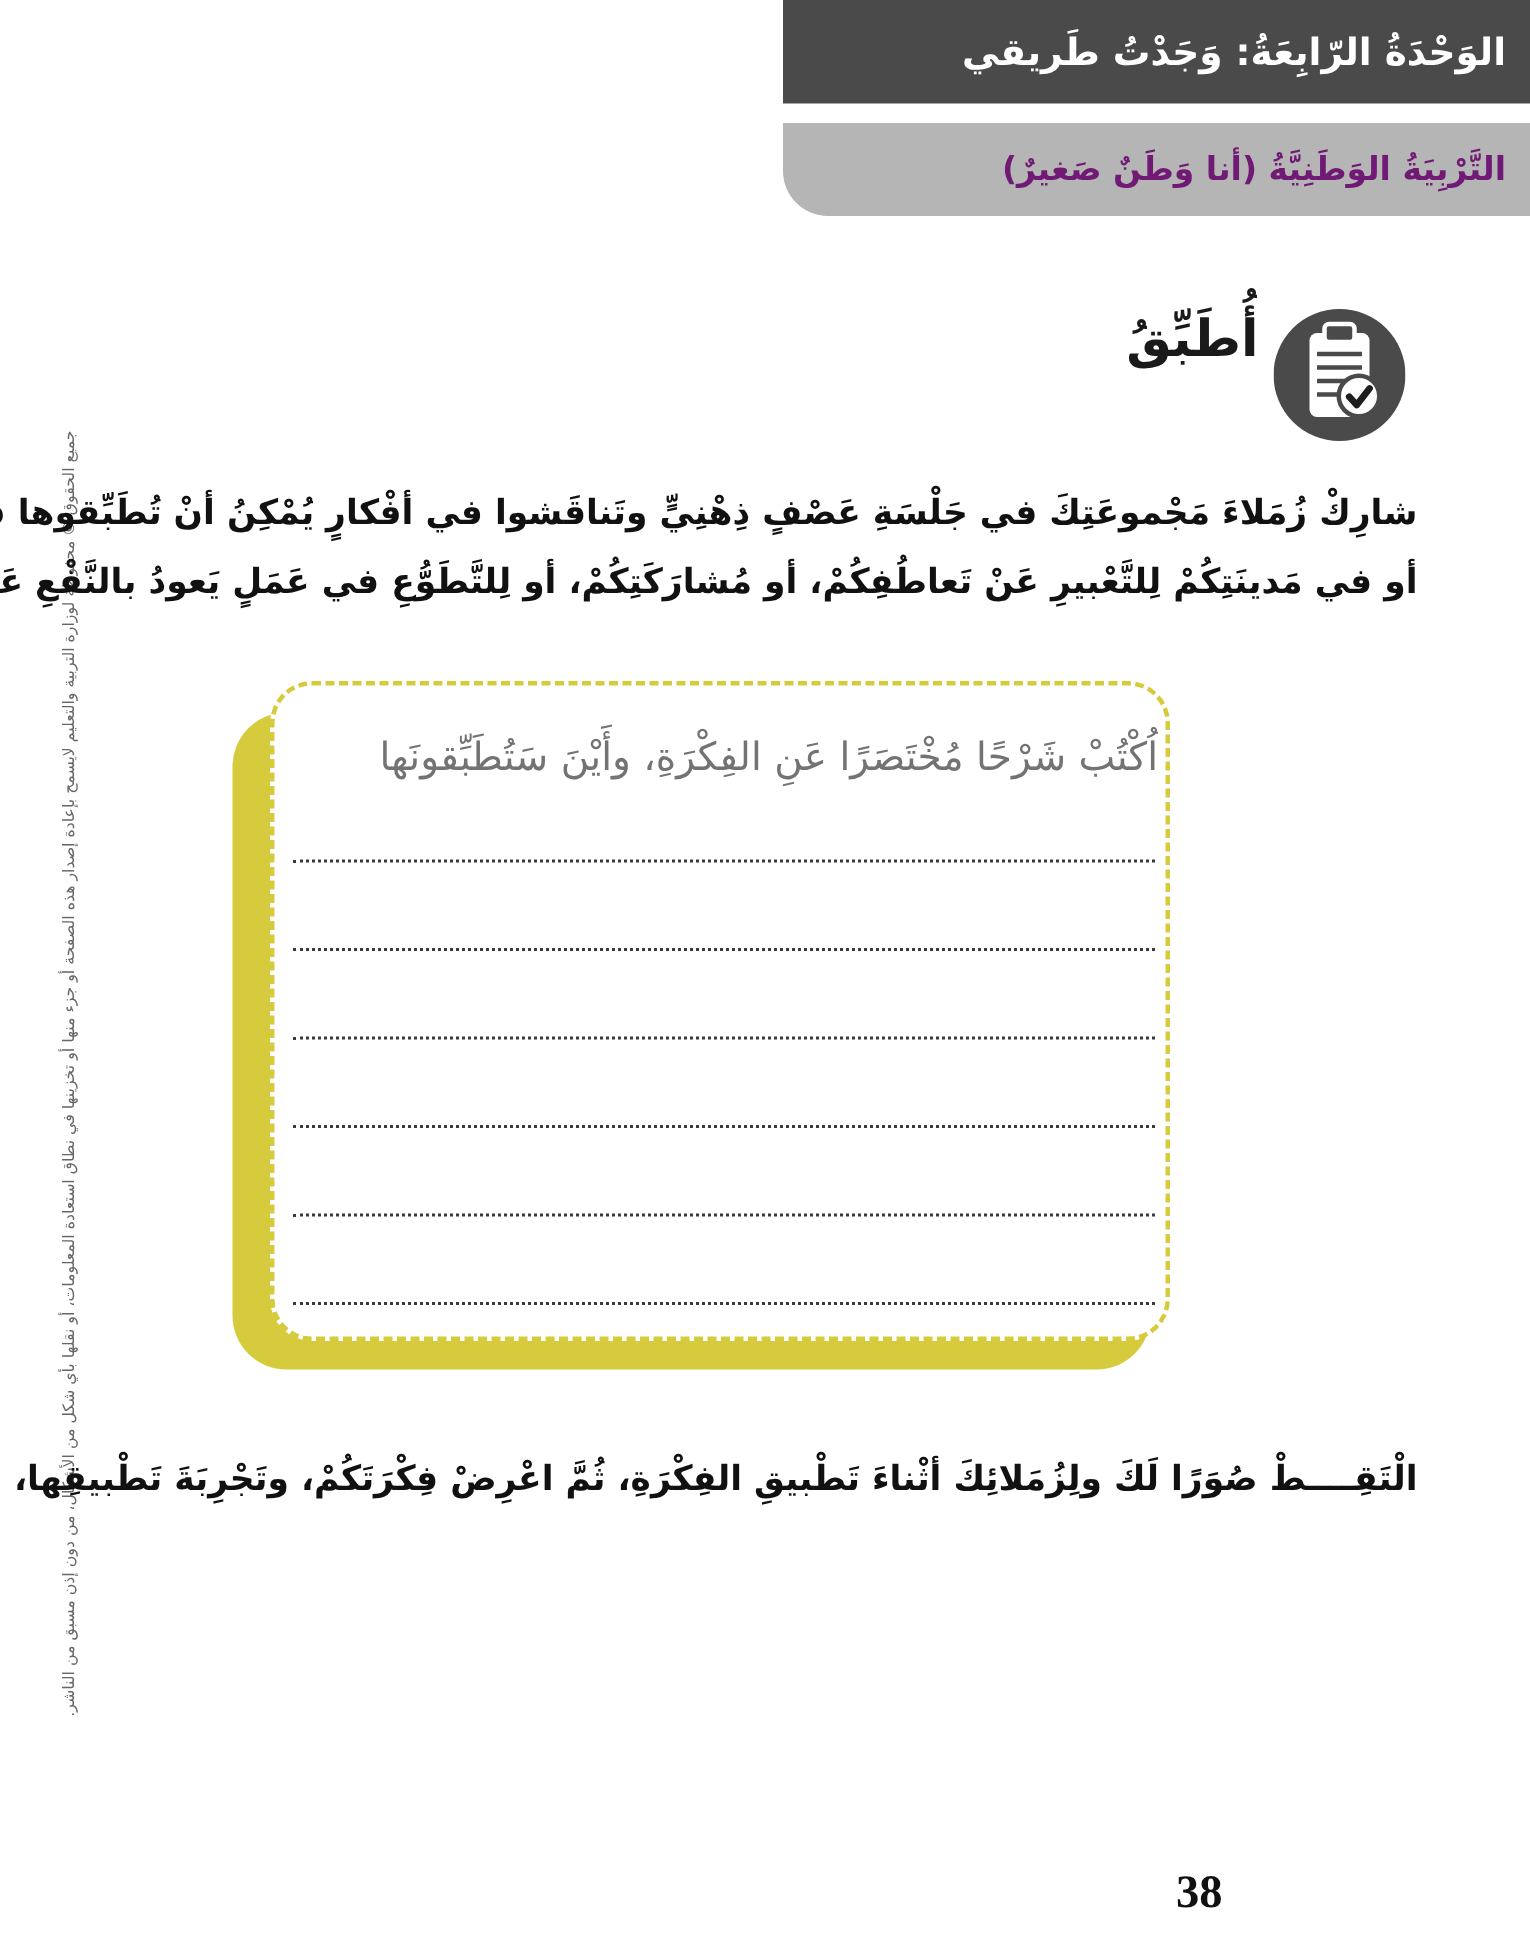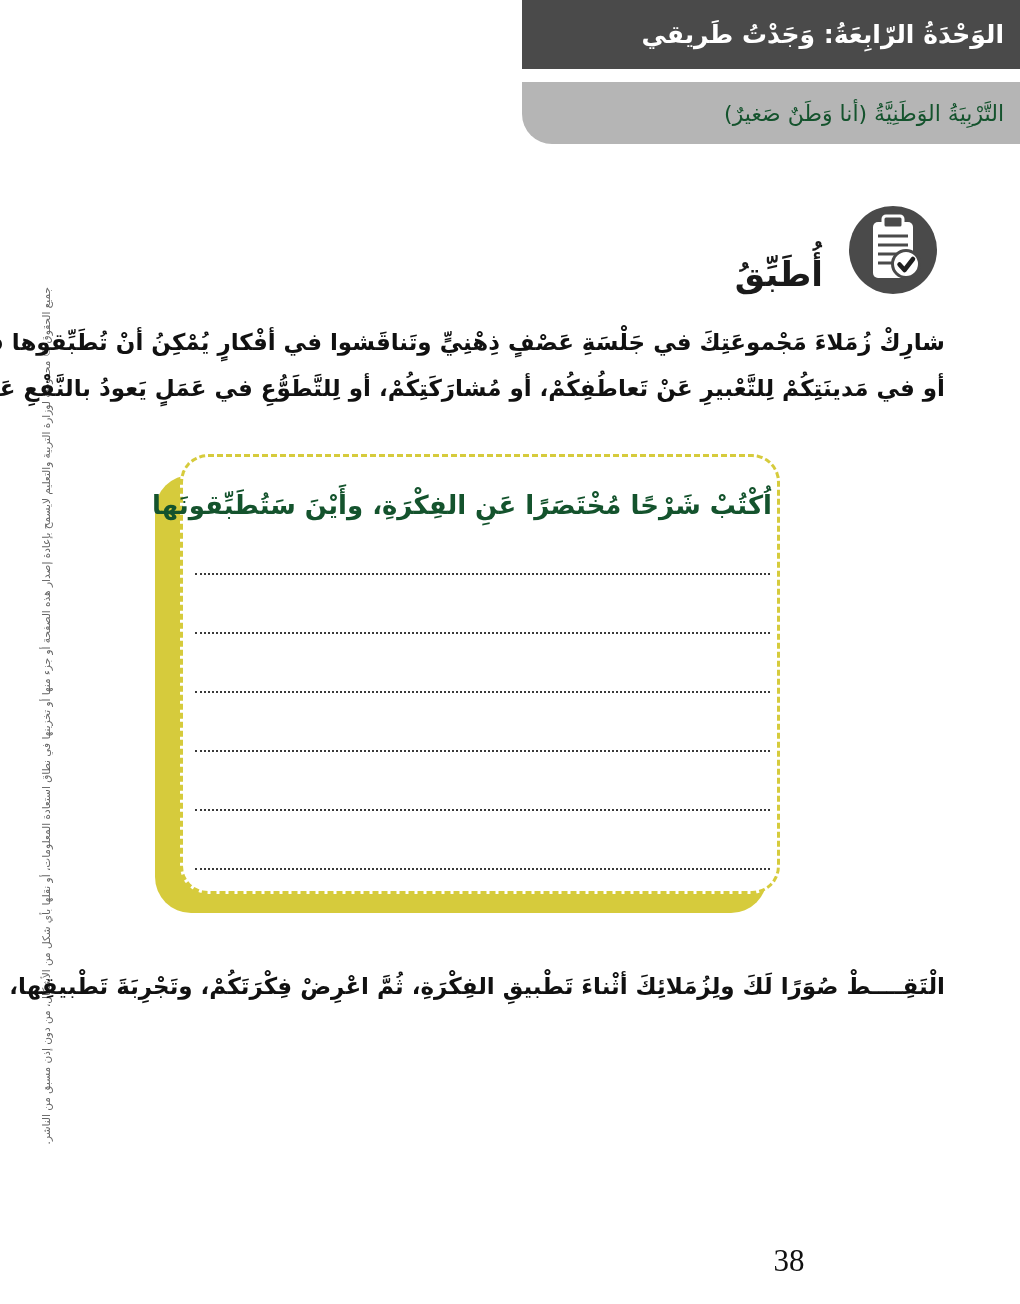--- a/index.html
+++ b/index.html
@@ -15,28 +15,28 @@
     direction:rtl;color:#fff;font-weight:700;font-size:25px;
     padding:0;box-sizing:border-box;
   }
   .banner-dark .txt{padding-left:14px;white-space:nowrap;}
   .banner-dark{justify-content:flex-start;} 
   .banner-light{
     position:absolute;left:522px;top:82px;width:498px;height:62px;
     background:var(--banner-light,#b5b5b5);
     border-bottom-left-radius:30px;
     display:flex;align-items:center;justify-content:flex-start;
-    direction:rtl;color:#14532d;font-weight:400;font-size:22px;
+    direction:rtl;color:#701a75;font-weight:700;font-size:22px;
     box-sizing:border-box;
   }
   .banner-dark .txt,.banner-light .txt{padding-right:16px;white-space:nowrap;}
   
   .apply-header{
     position:absolute;top:206px;right:83px;height:88px;
-    display:flex;align-items:flex-end;gap:26px;direction:rtl;
+    display:flex;align-items:flex-start;gap:10px;direction:rtl;
   }
   .apply-header .label{
     font-size:34px;font-weight:700;color:#1a1a1a;white-space:nowrap;
   }
   .apply-icon{width:88px;height:88px;}
   
   .para{
     position:absolute;right:75px;width:870px;direction:rtl;text-align:right;
     font-size:23px;font-weight:700;color:#111;line-height:46px;
   }
@@ -48,35 +48,35 @@
     position:absolute;left:155px;top:475px;width:612px;height:438px;
     background:var(--accent-yellow,#d6cb3c);border-radius:36px;
   }
   .box-main{
     position:absolute;left:180px;top:454px;width:600px;height:440px;
     background:#ffffff;border:3px dashed var(--accent-yellow,#d6cb3c);
     border-radius:28px;box-sizing:border-box;
   }
   .box-title{
     position:absolute;top:490px;right:248px;direction:rtl;
-    font-size:26px;font-weight:700;color:#14532d;white-space:nowrap;
+    font-size:26px;font-weight:400;color:#737373;white-space:nowrap;
   }
   .writing-lines{position:absolute;left:195px;top:516px;width:575px;}
   .dotline{height:57px;border-bottom:2px dotted #3a3a3a;}
   
   .copyright{
     position:absolute;left:-333px;top:660px;width:760px;height:14px;
     transform:rotate(-90deg);transform-origin:center;
     direction:rtl;text-align:center;font-size:10.5px;color:#666;
     white-space:nowrap;
   }
   
   .page-number{
-    position:absolute;left:763px;top:1243px;width:52px;text-align:center;
-    font-family:"Liberation Serif",serif;font-weight:400;font-size:31px;color:#111;
+    position:absolute;left:763px;top:1243px;width:52px;text-align:right;
+    font-family:"Liberation Serif",serif;font-weight:700;font-size:31px;color:#111;
   }
 </style>
 </head>
 <body>
 
 <div class="banner-dark">
   <span class="txt">الوَحْدَةُ الرّابِعَةُ: وَجَدْتُ طَريقي</span>
 </div>
 <div class="banner-light">
   <span class="txt">التَّرْبِيَةُ الوَطَنِيَّةُ (أنا وَطَنٌ صَغيرٌ)</span>

